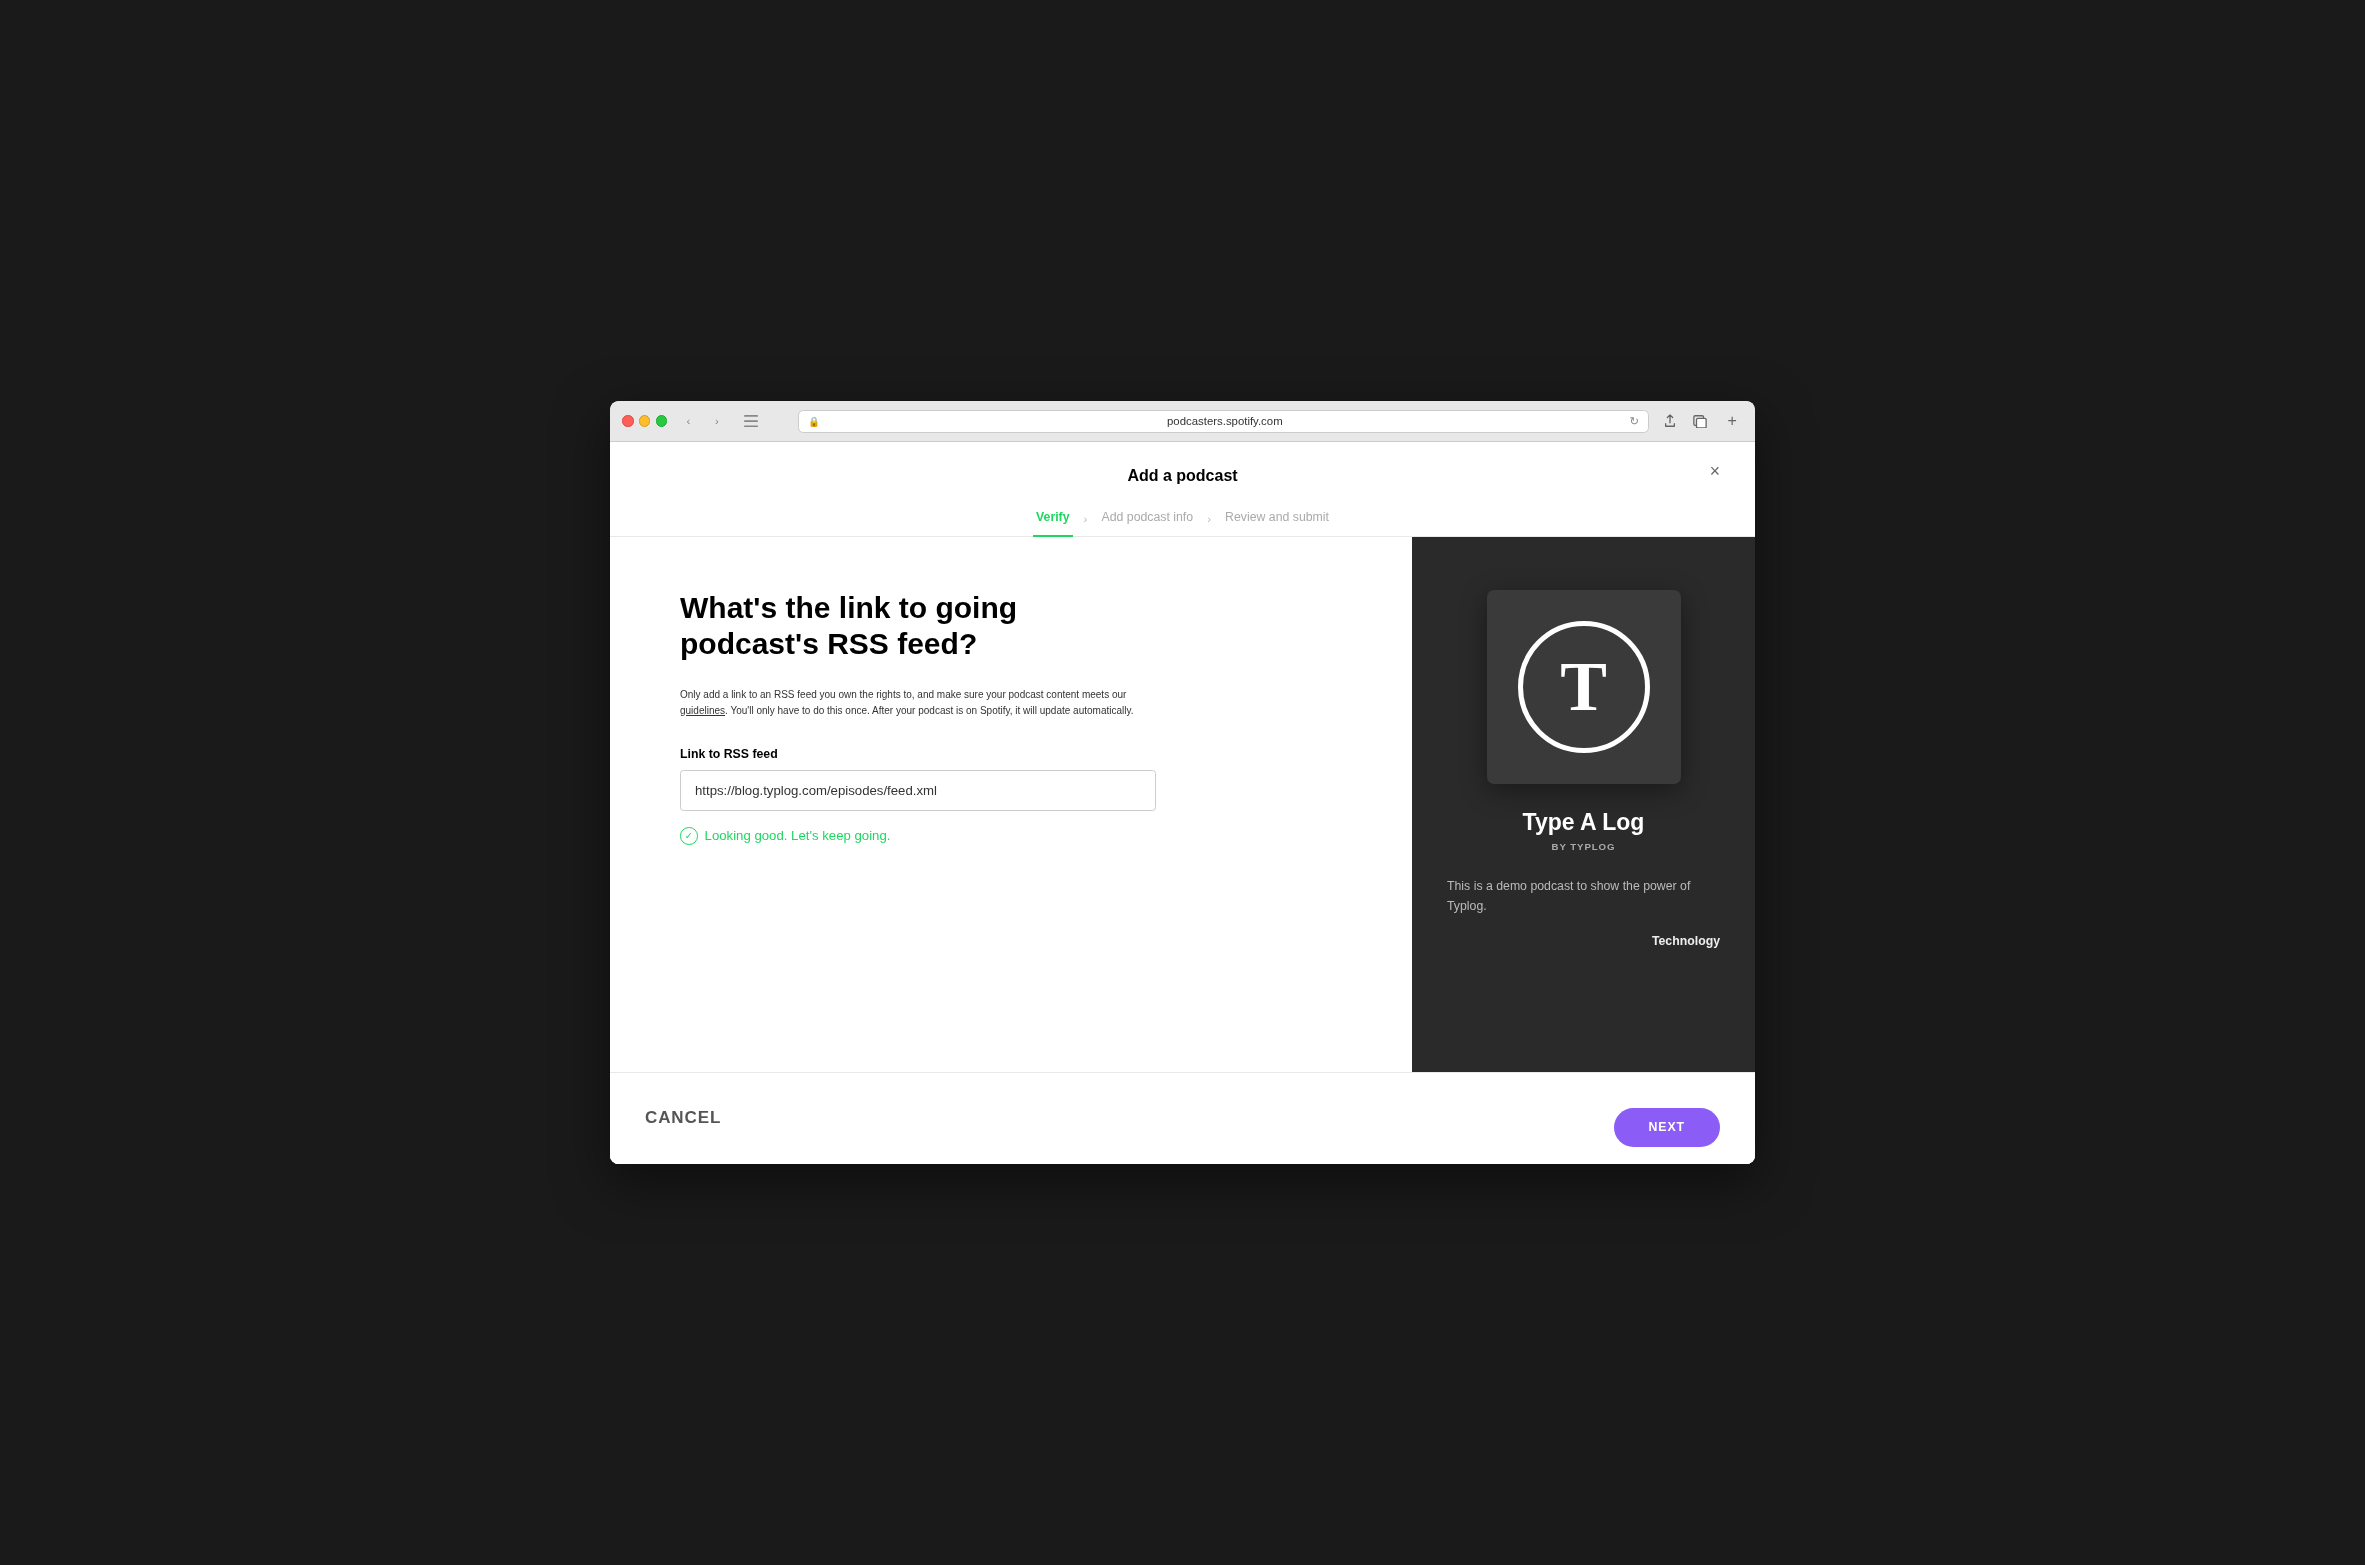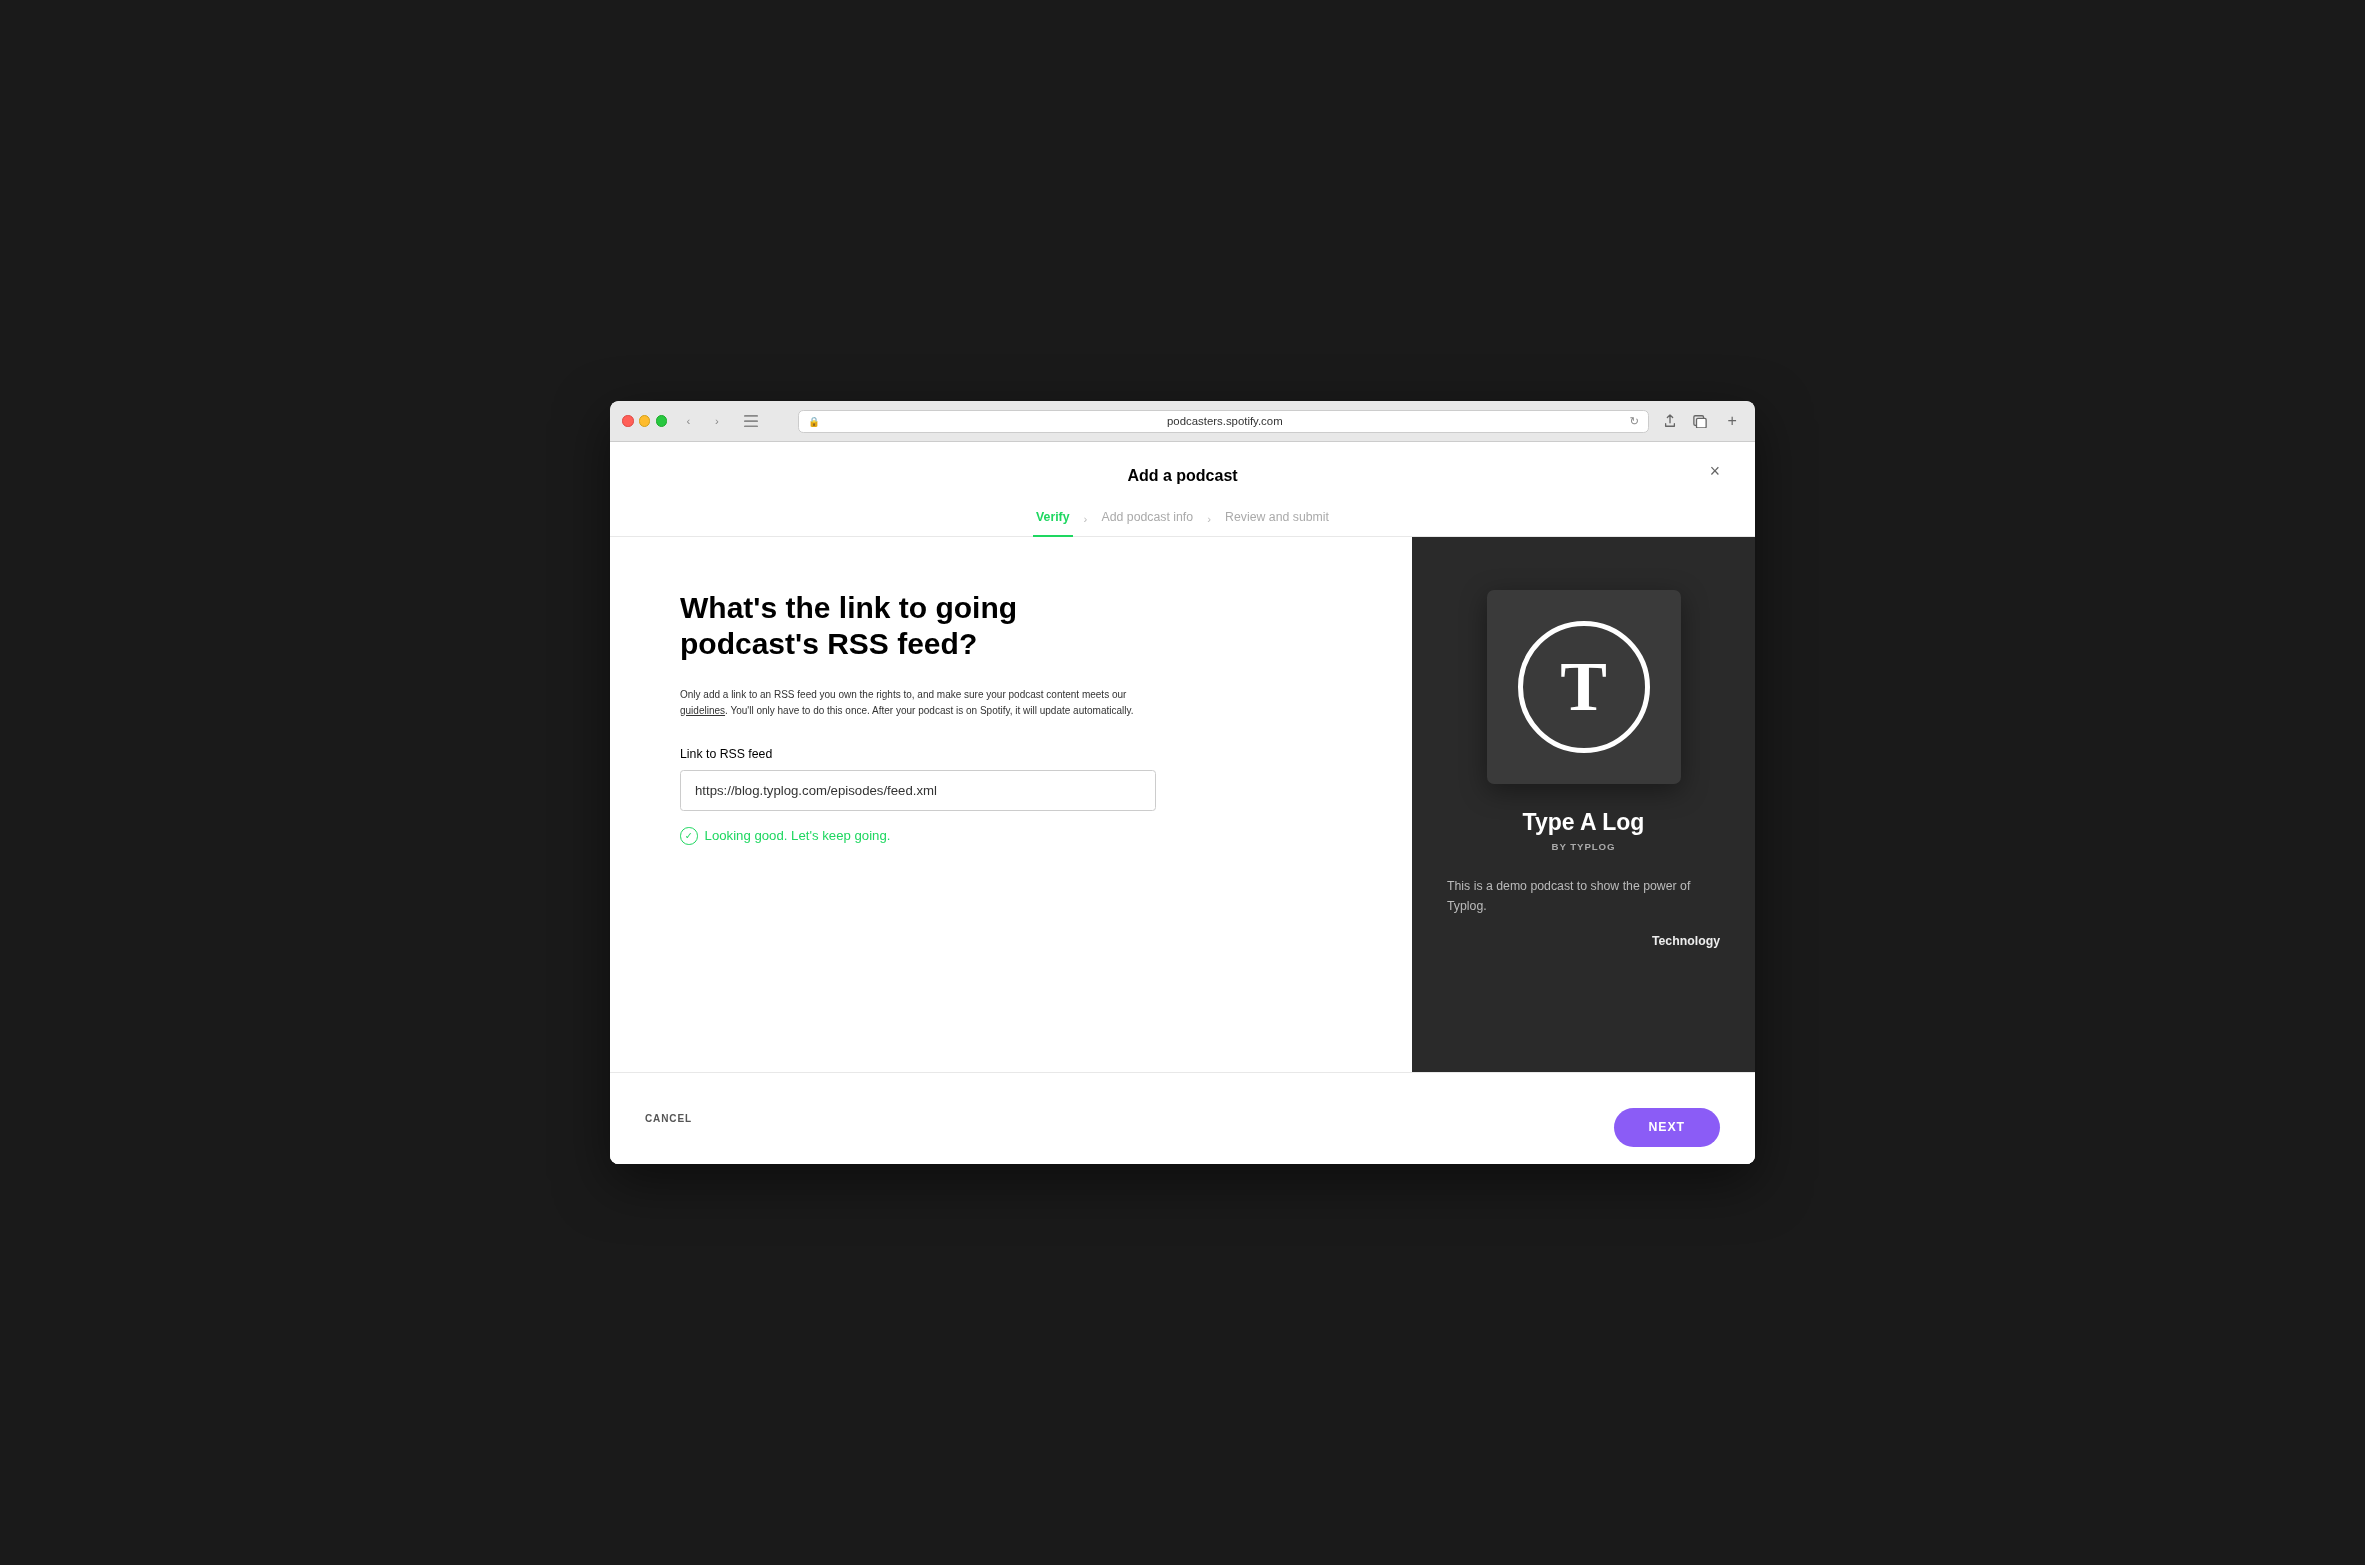--- a/index.html
+++ b/index.html
@@ -247,21 +247,21 @@
       margin-bottom: 28px;
     }
 
     .description a {
       color: #333;
       text-decoration: underline;
     }
 
     .field-label {
       font-size: 12.3px;
-      font-weight: 400;
+      font-weight: 700;
       color: #000;
       margin-bottom: 8.8px;
     }
 
     .rss-input {
       width: 100%;
       max-width: 476px;
       padding: 12.3px 14px;
       border: 1.3px solid #ccc;
       border-radius: 3.5px;
@@ -363,21 +363,21 @@
       align-items: center;
       justify-content: space-between;
       border-top: 0.9px solid #e8e8e8;
       background: white;
     }
 
     .cancel-btn {
       background: none;
       border: none;
       cursor: pointer;
-      font-size: 10px;
+      font-size: 17px;
       font-weight: 700;
       color: #555;
       letter-spacing: 0.9px;
       text-transform: uppercase;
     }
 
     .next-btn {
       background: #8b5cf6;
       color: white;
       border: none;

